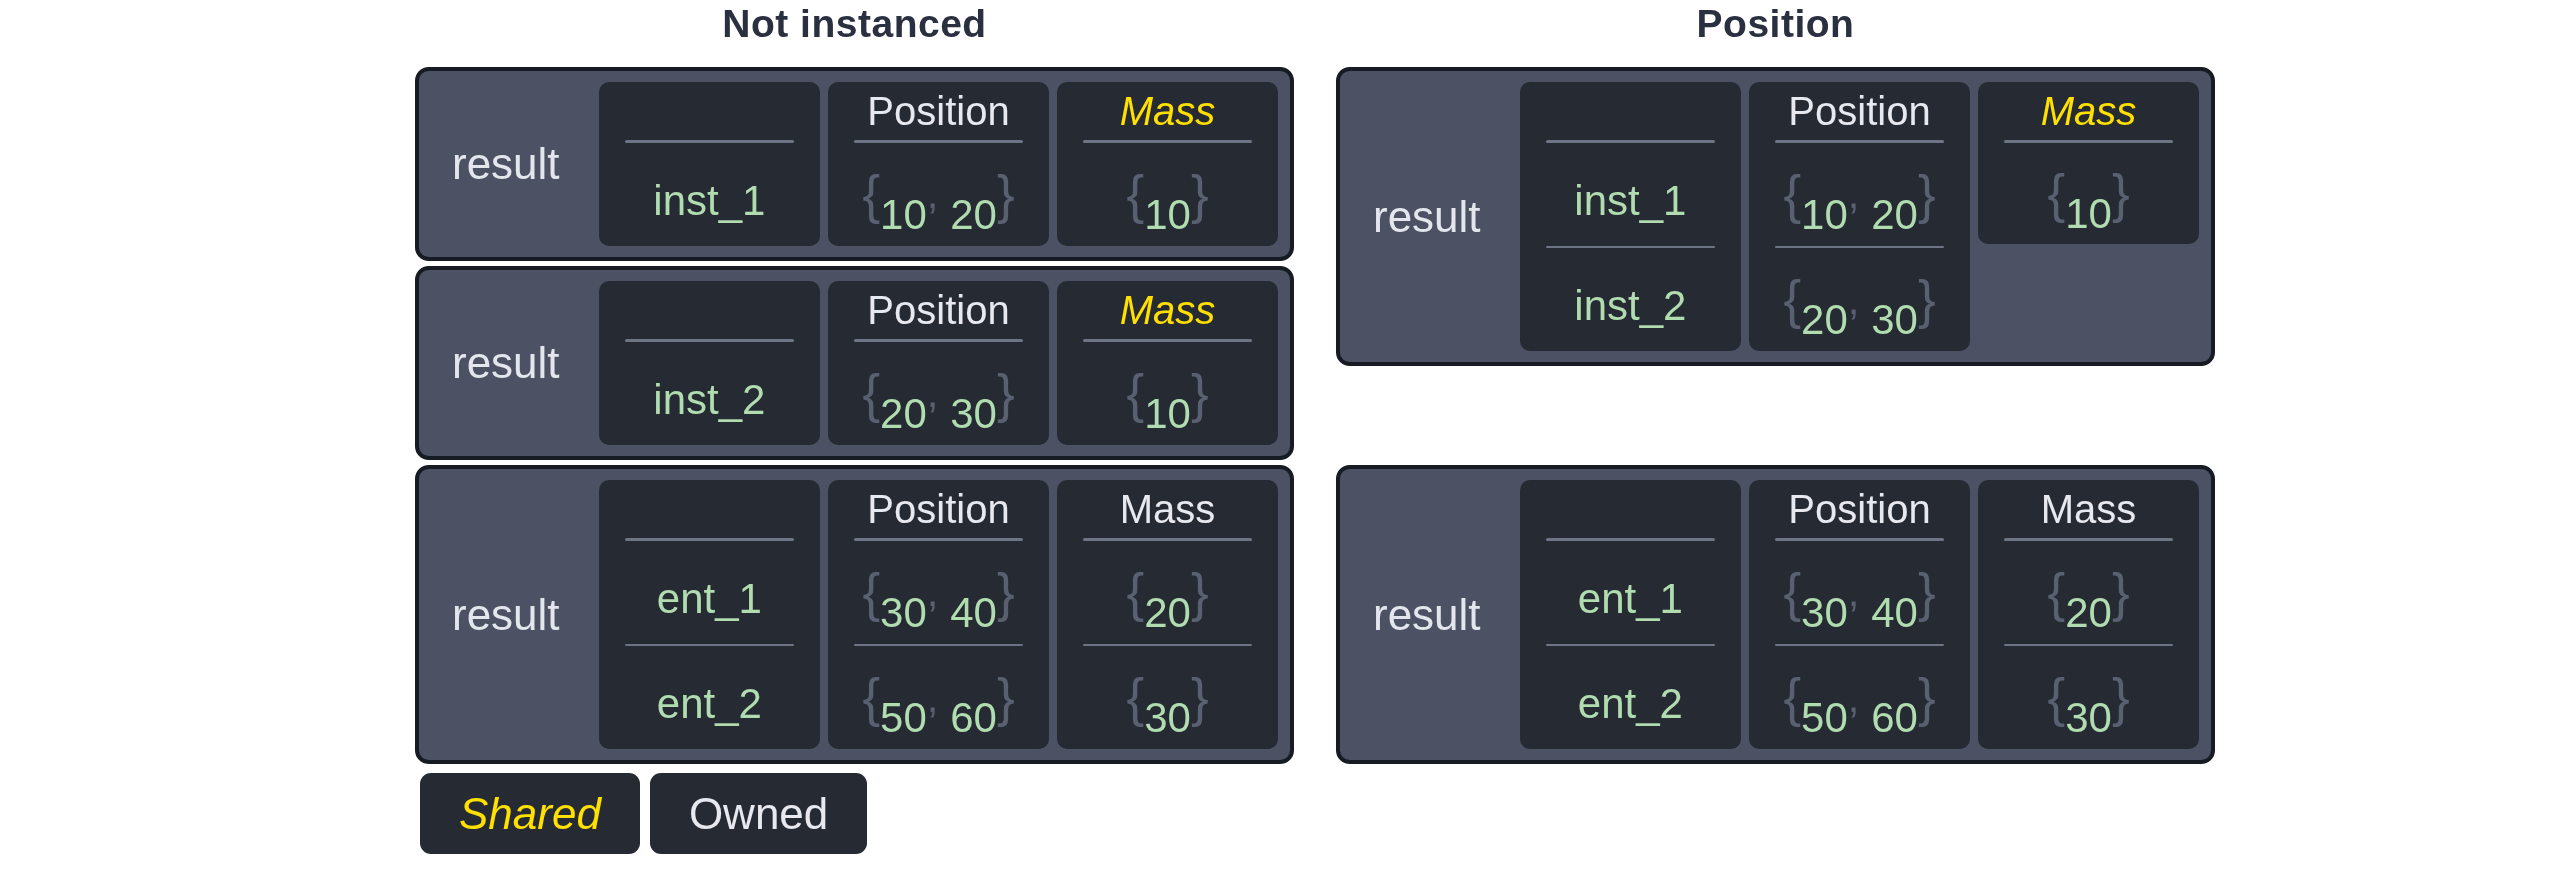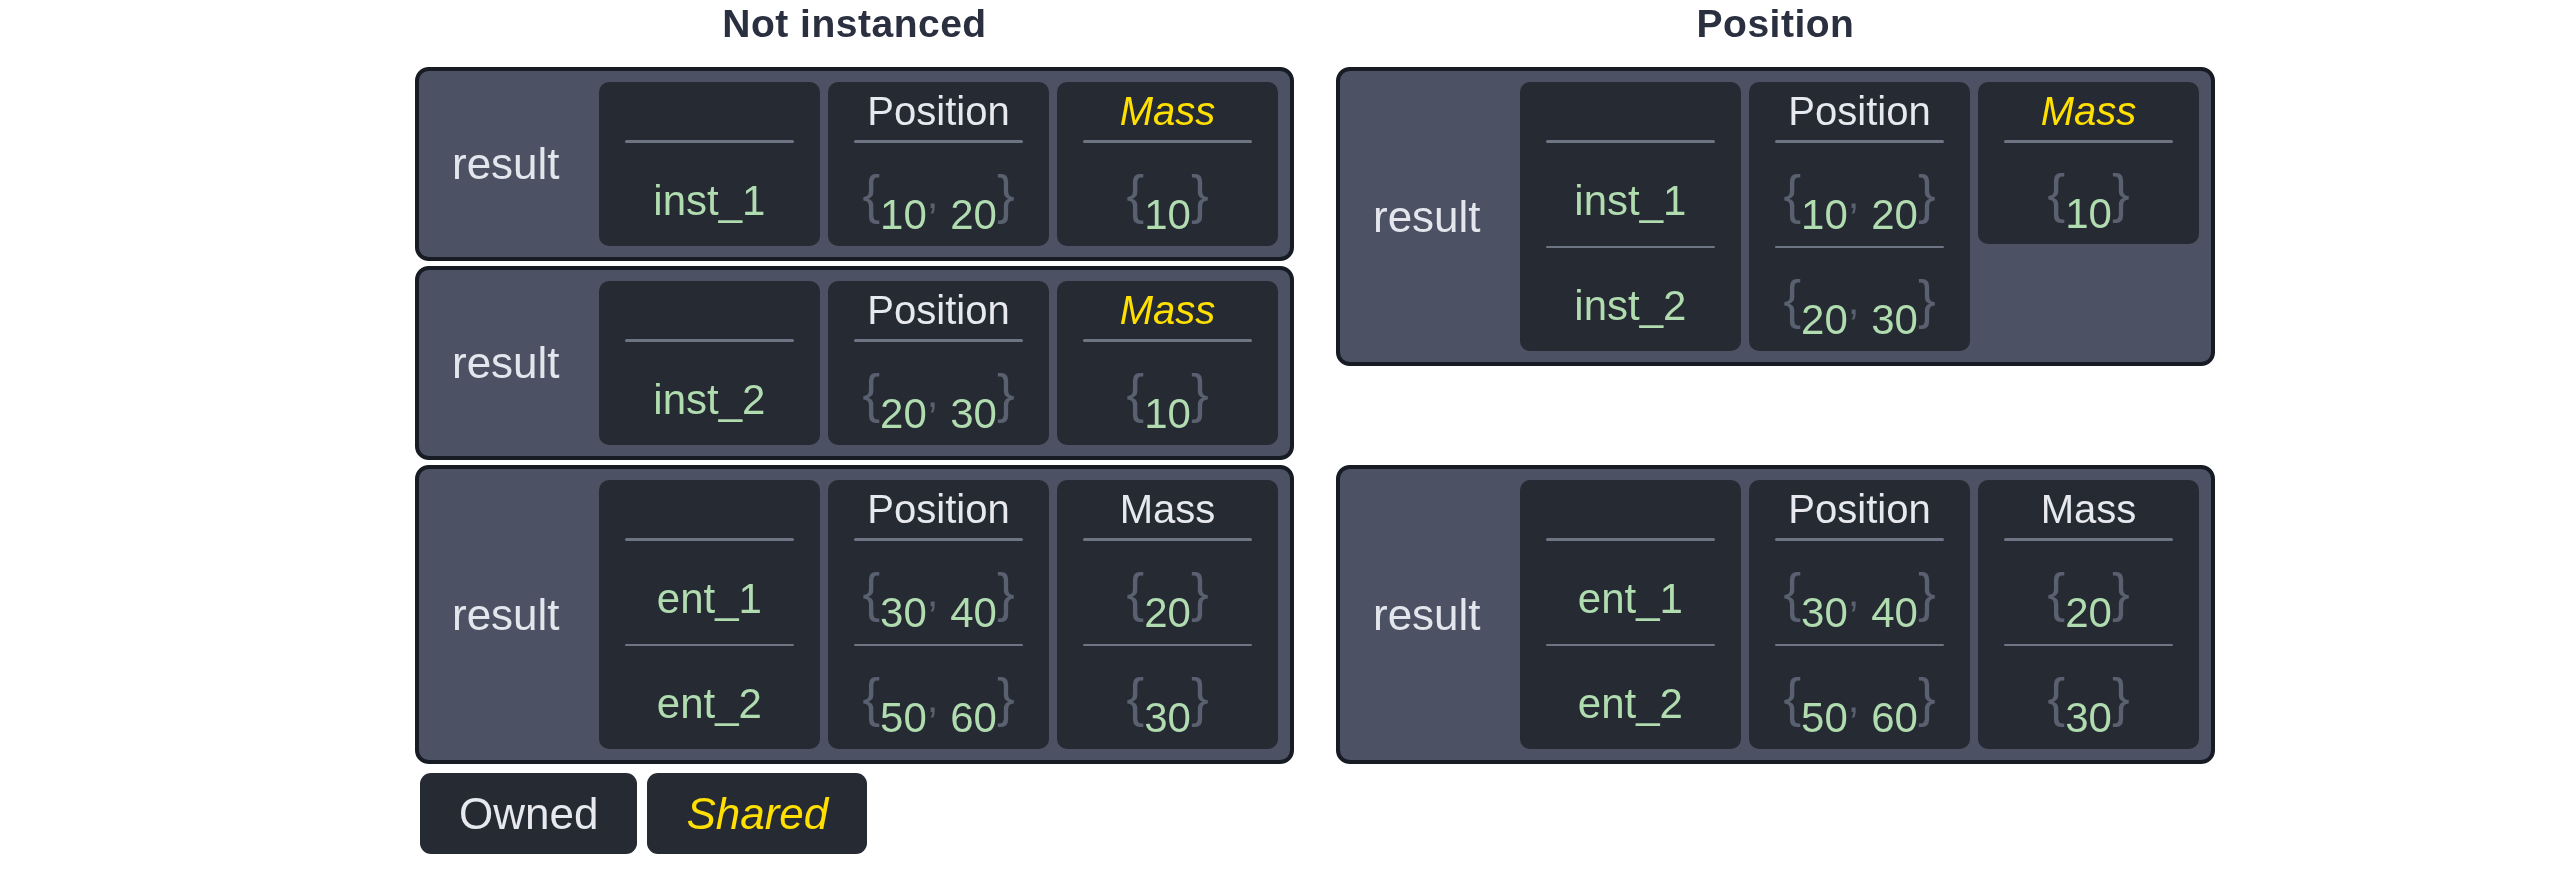--- a/index.html
+++ b/index.html
@@ -190,16 +190,16 @@
             <div class="cell-row"><span class="brace">{</span><span class="num">20</span><span class="brace">}</span></div>
             <div class="divider"></div>
             <div class="cell-row"><span class="brace">{</span><span class="num">30</span><span class="brace">}</span></div>
           </div>
         </div>
       </div>
     </div>
 </section>
 
 <div class="legend">
+  <span class="pill shared">Shared</span>
   <span class="pill owned">Owned</span>
-  <span class="pill shared">Shared</span>
 </div>
 
 
 </body></html>

